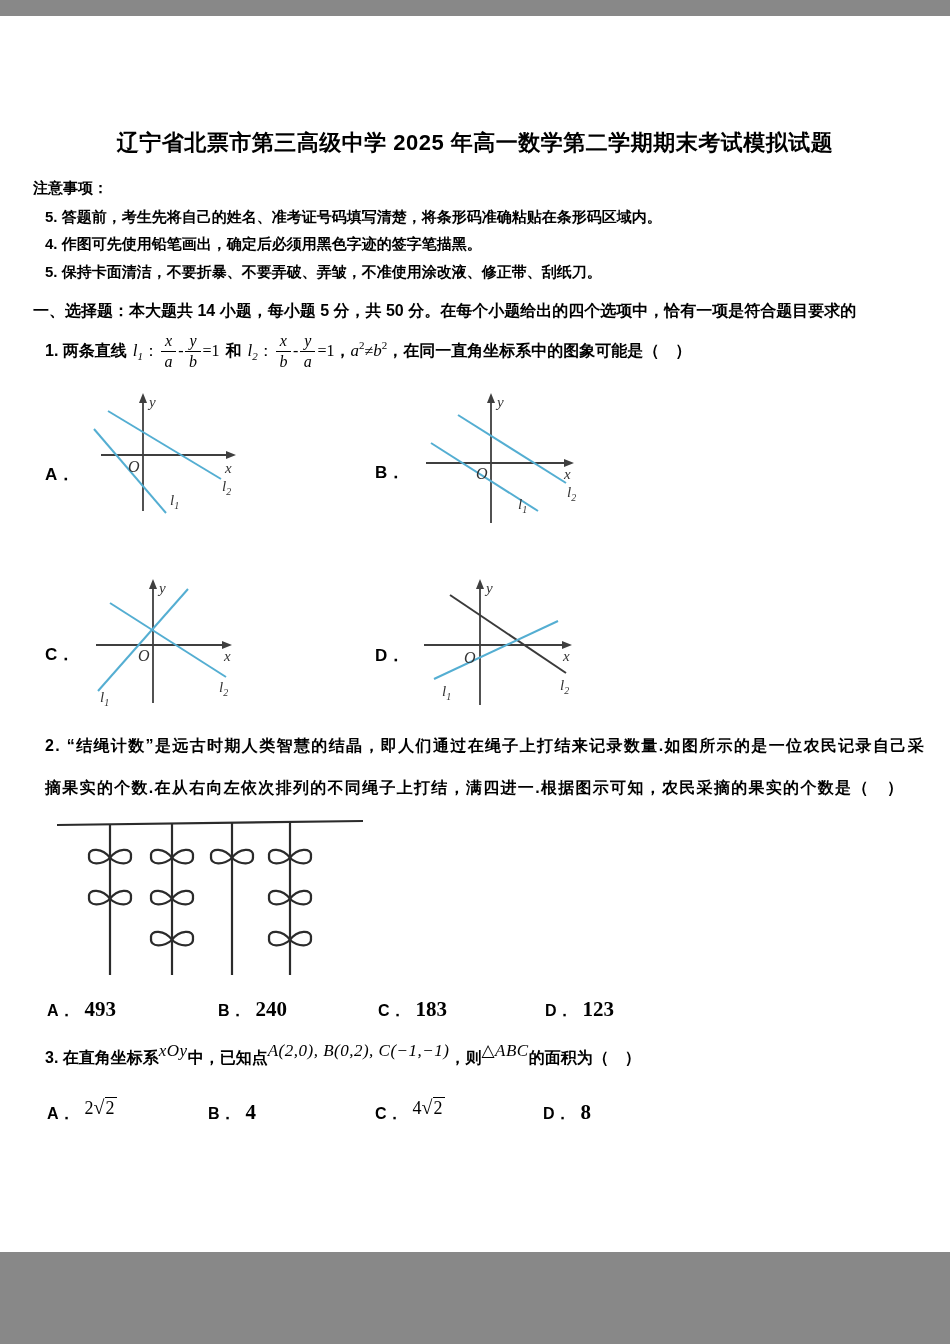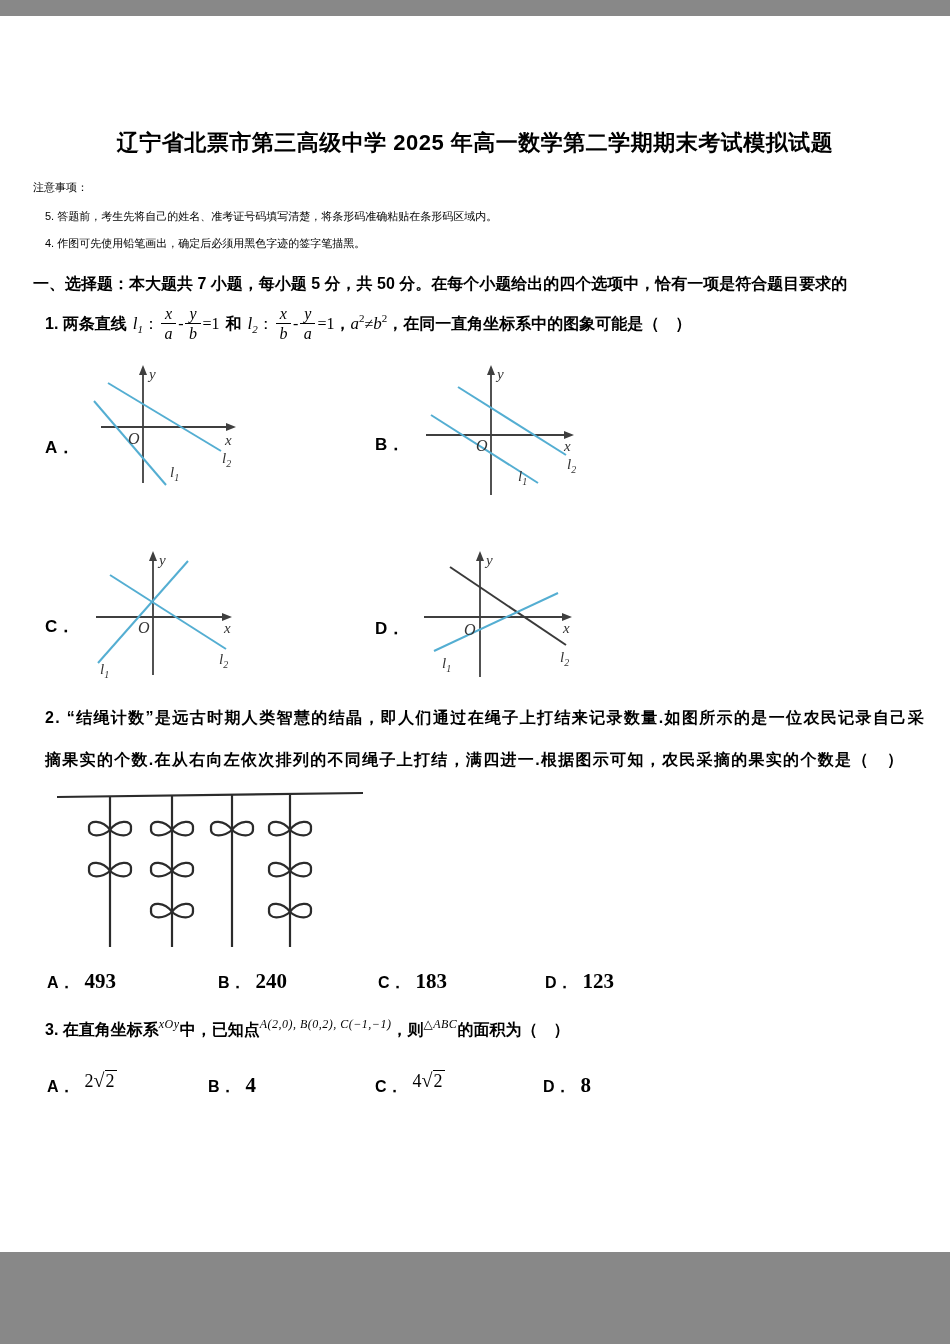--- a/index.html
+++ b/index.html
@@ -5,21 +5,21 @@
   html,body{margin:0;padding:0;background:#888;}
   .page{
     position:relative;width:950px;height:1236px;background:#ffffff;
     margin:16px auto;overflow:hidden;color:#000;
     font-family:"Liberation Sans","DejaVu Sans",sans-serif;
   }
   .title{
     margin:112px 40px 0 40px;text-align:center;
     font-size:22px;font-weight:700;letter-spacing:.5px;
   }
-  .notes{margin:16px 20px 0 33px;font-size:11px;font-weight:400;line-height:27.5px;}
+  .notes{margin:16px 20px 0 33px;font-size:15px;font-weight:700;line-height:27.5px;}
   .notes-heading{margin-bottom:1px;}
   .note-item{padding-left:12px;white-space:nowrap;}
   .section-heading{
     margin:16px 20px 0 33px;font-size:16px;font-weight:700;white-space:nowrap;
   }
   
   .math{font-family:"Liberation Serif","DejaVu Serif",serif;font-style:italic;font-weight:400;font-size:17px;}
   .mup{font-family:"Liberation Serif","DejaVu Serif",serif;font-style:normal;font-weight:400;font-size:16px;}
   sub.msub{font-size:11px;font-family:"Liberation Serif",serif;font-style:italic;font-weight:400;}
   sup.msup{font-size:11px;font-family:"Liberation Serif",serif;font-weight:400;}
@@ -66,37 +66,38 @@
     font-family:"Liberation Serif","DejaVu Serif",serif;font-size:18px;font-weight:400;
     position:relative;top:-6px;
   }
   .radical .rt{font-size:20px;}
   .radical .rad{border-top:1.5px solid #000;padding:0 2px 0 1px;}
   
   .q3line{margin:16px 20px 0 45px;font-size:16px;font-weight:700;line-height:40px;}
   .mraise{
     position:relative;top:-7px;
     font-family:"Liberation Serif","DejaVu Serif",serif;
-    font-style:italic;font-weight:400;font-size:12px;letter-spacing:.5px;
+    font-style:italic;font-weight:400;font-size:17px;letter-spacing:.5px;
   }
 </style>
 </head>
 <body>
 
 <div class="page">
 
   <h1 class="title">辽宁省北票市第三高级中学 2025 年高一数学第二学期期末考试模拟试题</h1>
 
   <div class="notes">
     <div class="notes-heading">注意事项：</div>
     <div class="note-item">5. 答题前，考生先将自己的姓名、准考证号码填写清楚，将条形码准确粘贴在条形码区域内。</div>
     <div class="note-item">4. 作图可先使用铅笔画出，确定后必须用黑色字迹的签字笔描黑。</div>
-  </div>
-
-  <div class="section-heading">一、选择题：本大题共 7 小题，每小题 5 分，共 50 分。在每个小题给出的四个选项中，恰有一项是符合题目要求的</div>
+    <div class="note-item">5. 保持卡面清洁，不要折暴、不要弄破、弄皱，不准使用涂改液、修正带、刮纸刀。</div>
+  </div>
+
+  <div class="section-heading">一、选择题：本大题共 14 小题，每小题 5 分，共 50 分。在每个小题给出的四个选项中，恰有一项是符合题目要求的</div>
 
   <div class="q1line">
     <span>1. </span><span>两条直线</span><span class="gap"></span><span class="math">l</span><sub class="msub">1</sub><span class="mup">：</span><span class="frac"><span class="fn">x</span><span class="fd">a</span></span><span class="mup">-</span><span class="frac"><span class="fn">y</span><span class="fd">b</span></span><span class="mup">=1</span><span class="gap"></span><span>和</span><span class="gap"></span><span class="math">l</span><sub class="msub">2</sub><span class="mup">：</span><span class="frac"><span class="fn">x</span><span class="fd">b</span></span><span class="mup">-</span><span class="frac"><span class="fn">y</span><span class="fd">a</span></span><span class="mup">=1</span><span>，</span><span class="math">a</span><sup class="msup">2</sup><span class="mup">≠</span><span class="math">b</span><sup class="msup">2</sup><span>，</span><span>在同一直角坐标系中的图象可能是（　）</span>
   </div>
 
   <div class="graph-row row1">
     <div class="gcell first">
       <span class="gletter">A．</span>
       <svg width="150" height="150" viewBox="0 0 150 150">
         <line class="axis" x1="15" y1="70" x2="141" y2="70"></line>

